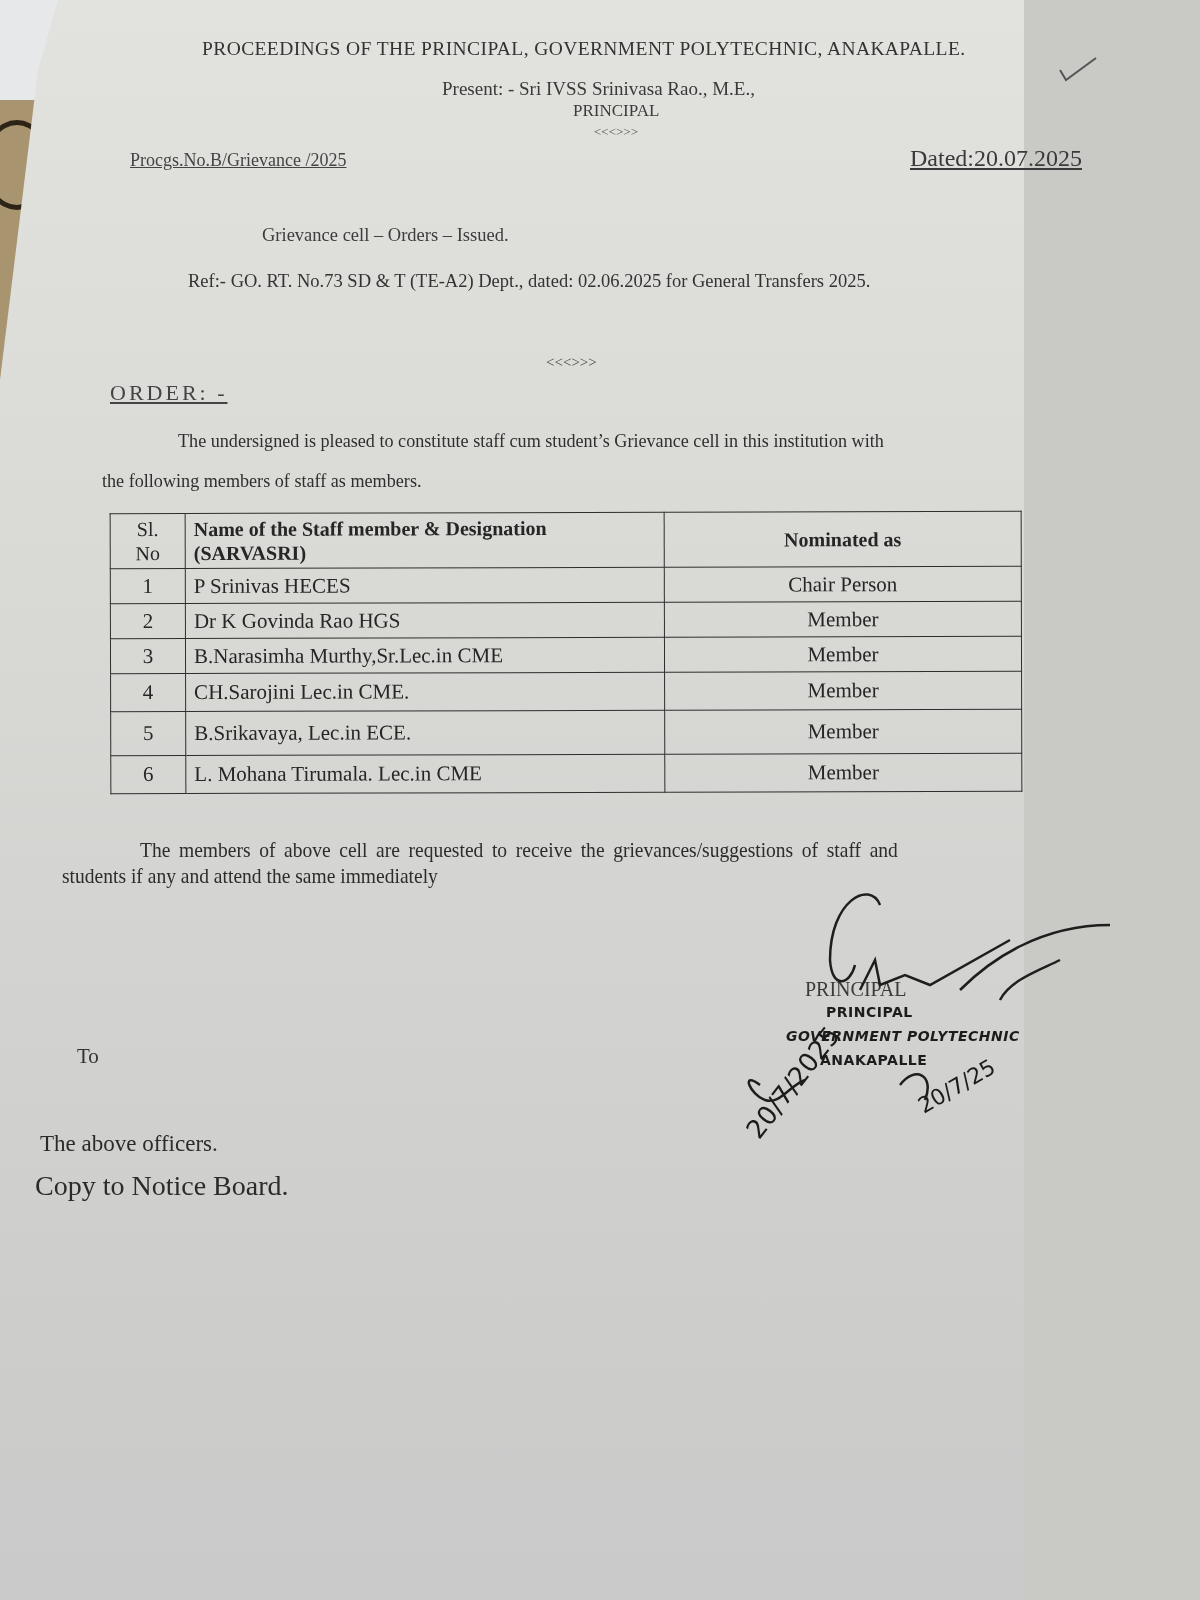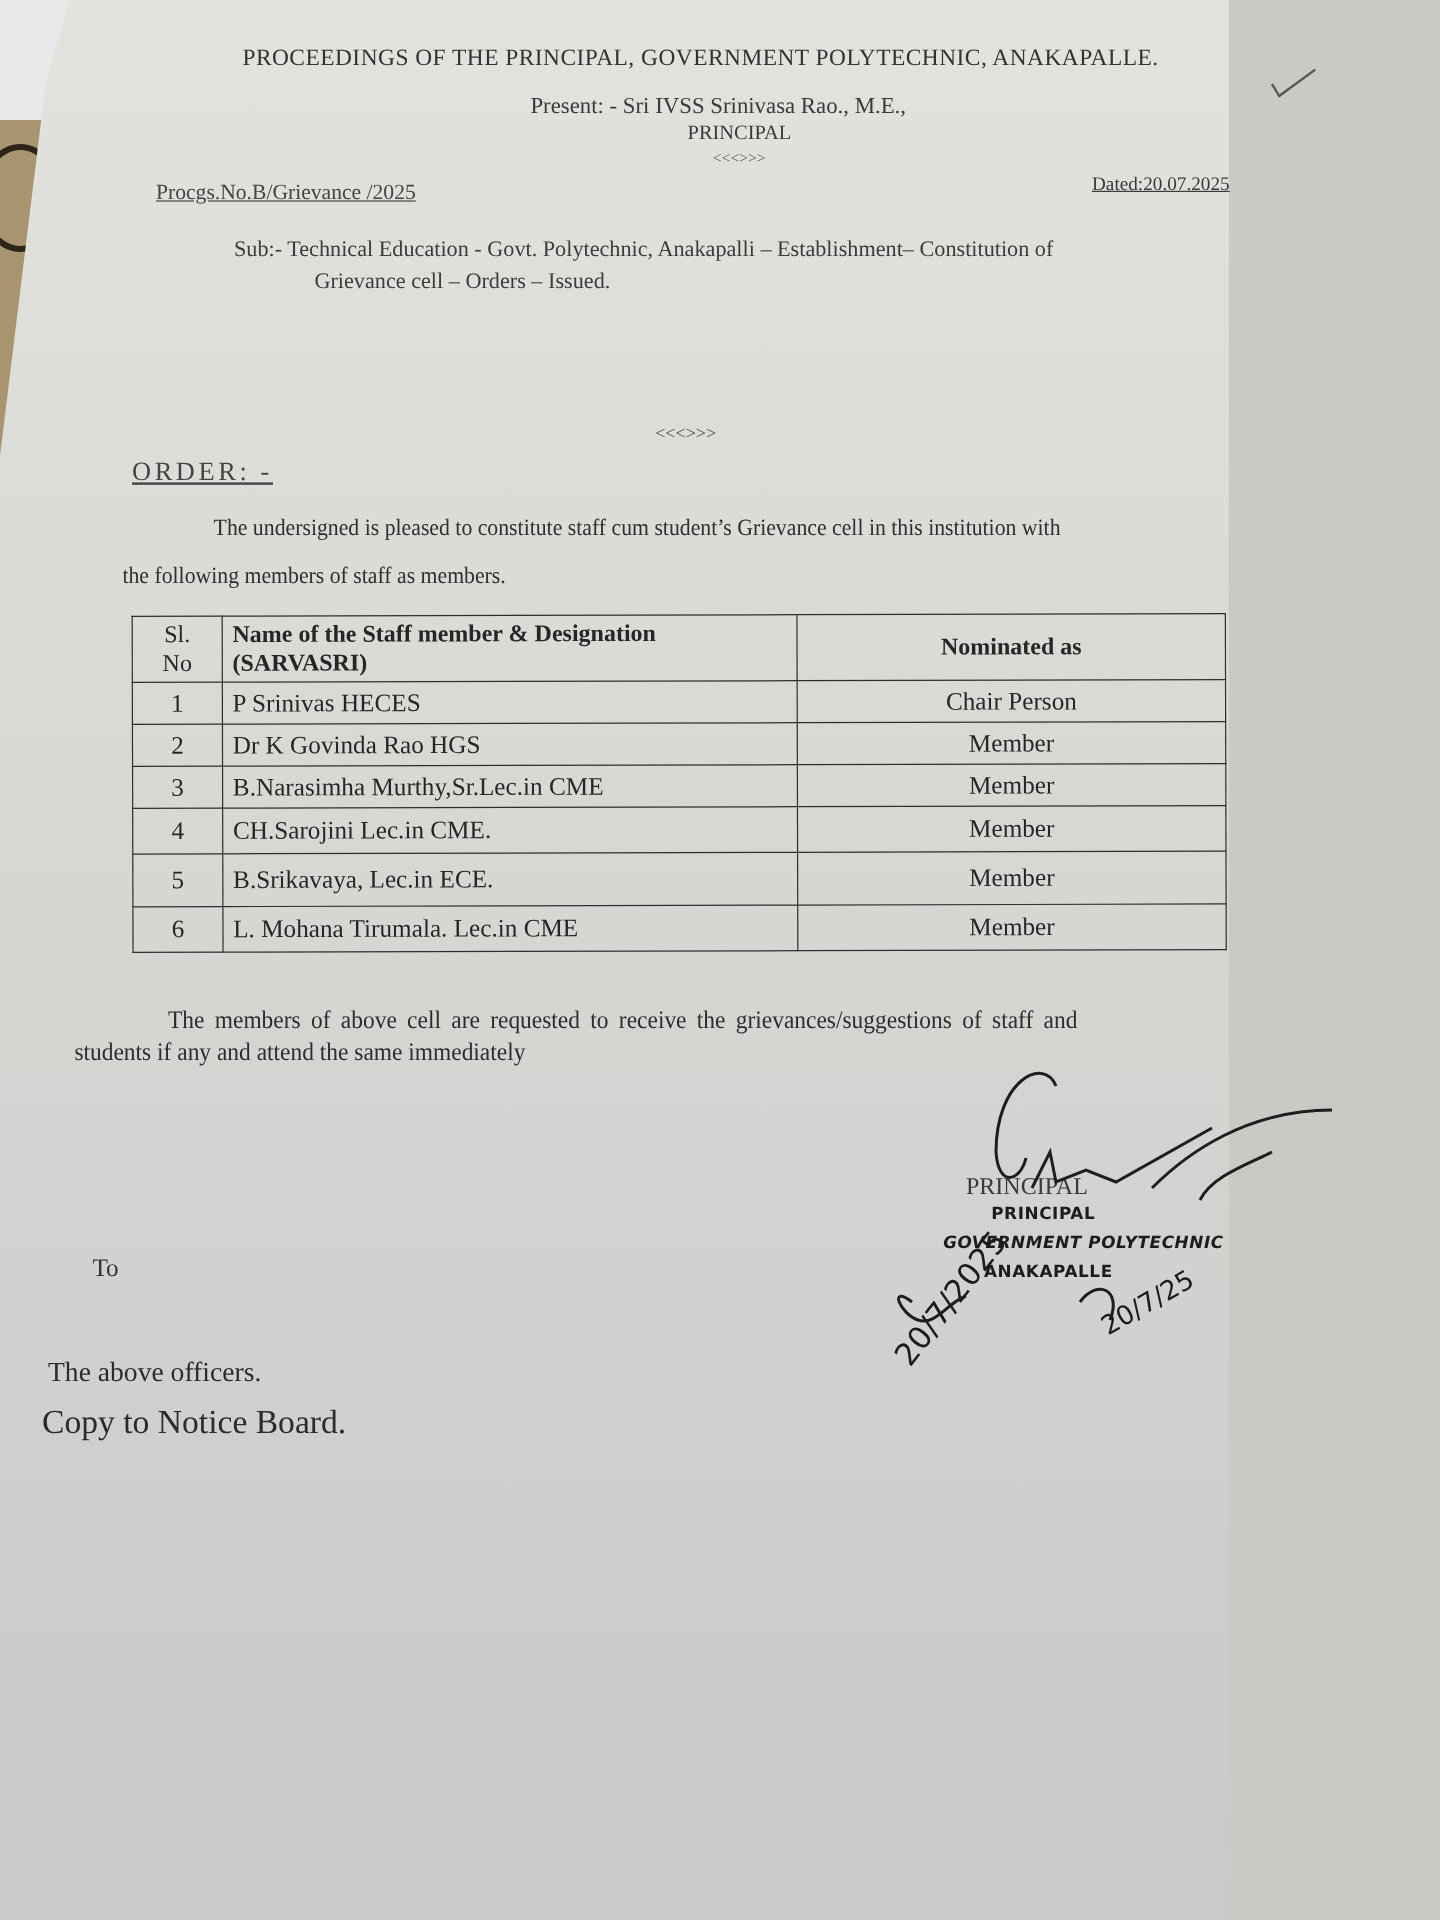--- a/index.html
+++ b/index.html
@@ -26,21 +26,21 @@
     position: absolute; left: 0; top: 0; width: 1024px; height: 1600px;
     background: linear-gradient(180deg, #e2e2de 0%, #d8d8d5 40%, #cfcfcd 75%, #c9cac9 100%);
     clip-path: polygon(58px 0, 1200px 0, 1200px 1600px, 0 1600px, 0 380px, 38px 70px);
   }
   .abs { position: absolute; white-space: nowrap; }
   .header-title { left: 202px; top: 38px; font-size: 19.5px; letter-spacing: 0.4px; color: #333; }
   .present { left: 442px; top: 78px; font-size: 19px; color: #3a3a3a; }
   .principal-under { left: 573px; top: 101px; font-size: 17px; color: #3a3a3a; }
   .sep1 { left: 594px; top: 124px; font-size: 13px; color: #555; }
   .procgs { left: 130px; top: 150px; font-size: 18px; text-decoration: underline; color: #444; }
-  .dated { left: 910px; top: 145px; font-size: 16px; text-decoration: underline; color: #3a3a3a; }
+  .dated { left: 910px; top: 145px; font-size: 24px; text-decoration: underline; color: #3a3a3a; }
   .sub1 { left: 195px; top: 198px; font-size: 18.5px; color: #3c3c3c; }
   .sub2 { left: 262px; top: 225px; font-size: 18.5px; color: #3c3c3c; }
   .ref { left: 188px; top: 271px; font-size: 18.5px; color: #333; }
   .sep2 { left: 546px; top: 354px; font-size: 15px; color: #444; }
   .order { left: 110px; top: 380px; font-size: 22px; letter-spacing: 3px; text-decoration: underline; color: #444; }
   .para1a { left: 178px; top: 430px; font-size: 19.5px; transform: scaleX(0.93); transform-origin: left; color: #2f2f2f; }
   .para1b { left: 102px; top: 470px; font-size: 19.5px; transform: scaleX(0.93); transform-origin: left; color: #2f2f2f; }
 
   table.members {
     position: absolute; left: 110px; top: 512px; width: 912px;
@@ -86,23 +86,23 @@
 <div class="paper">
 
   <div class="abs header-title">PROCEEDINGS OF THE PRINCIPAL, GOVERNMENT POLYTECHNIC, ANAKAPALLE.</div>
   <div class="abs present">Present: - Sri IVSS Srinivasa Rao., M.E.,</div>
   <div class="abs principal-under">PRINCIPAL</div>
   <div class="abs sep1">&lt;&lt;&lt;&gt;&gt;&gt;</div>
 
   <div class="abs procgs">Procgs.No.B/Grievance /2025</div>
   <div class="abs dated">Dated:20.07.2025</div>
 
-  <div class="abs sub1">Sub:-  Technical Education - Govt. Polytechnic, Anakapalli – Establishment– Constitution of</div>
   <div class="abs sub2">Grievance cell – Orders – Issued.</div>
 
+  <div class="abs ref">Ref:- GO. RT. No.73 SD &amp; T (TE-A2) Dept., dated: 02.06.2025 for General Transfers 2025.</div>
   <div class="abs sep2">&lt;&lt;&lt;&gt;&gt;&gt;</div>
 
   <div class="abs order">ORDER: -</div>
   <div class="abs para1a">The undersigned is pleased to constitute staff cum student’s Grievance cell in this institution with</div>
   <div class="abs para1b">the following members of staff as members.</div>
 
   <table class="members">
     <thead>
       <tr>
         <th class="col-sl sl-head">

